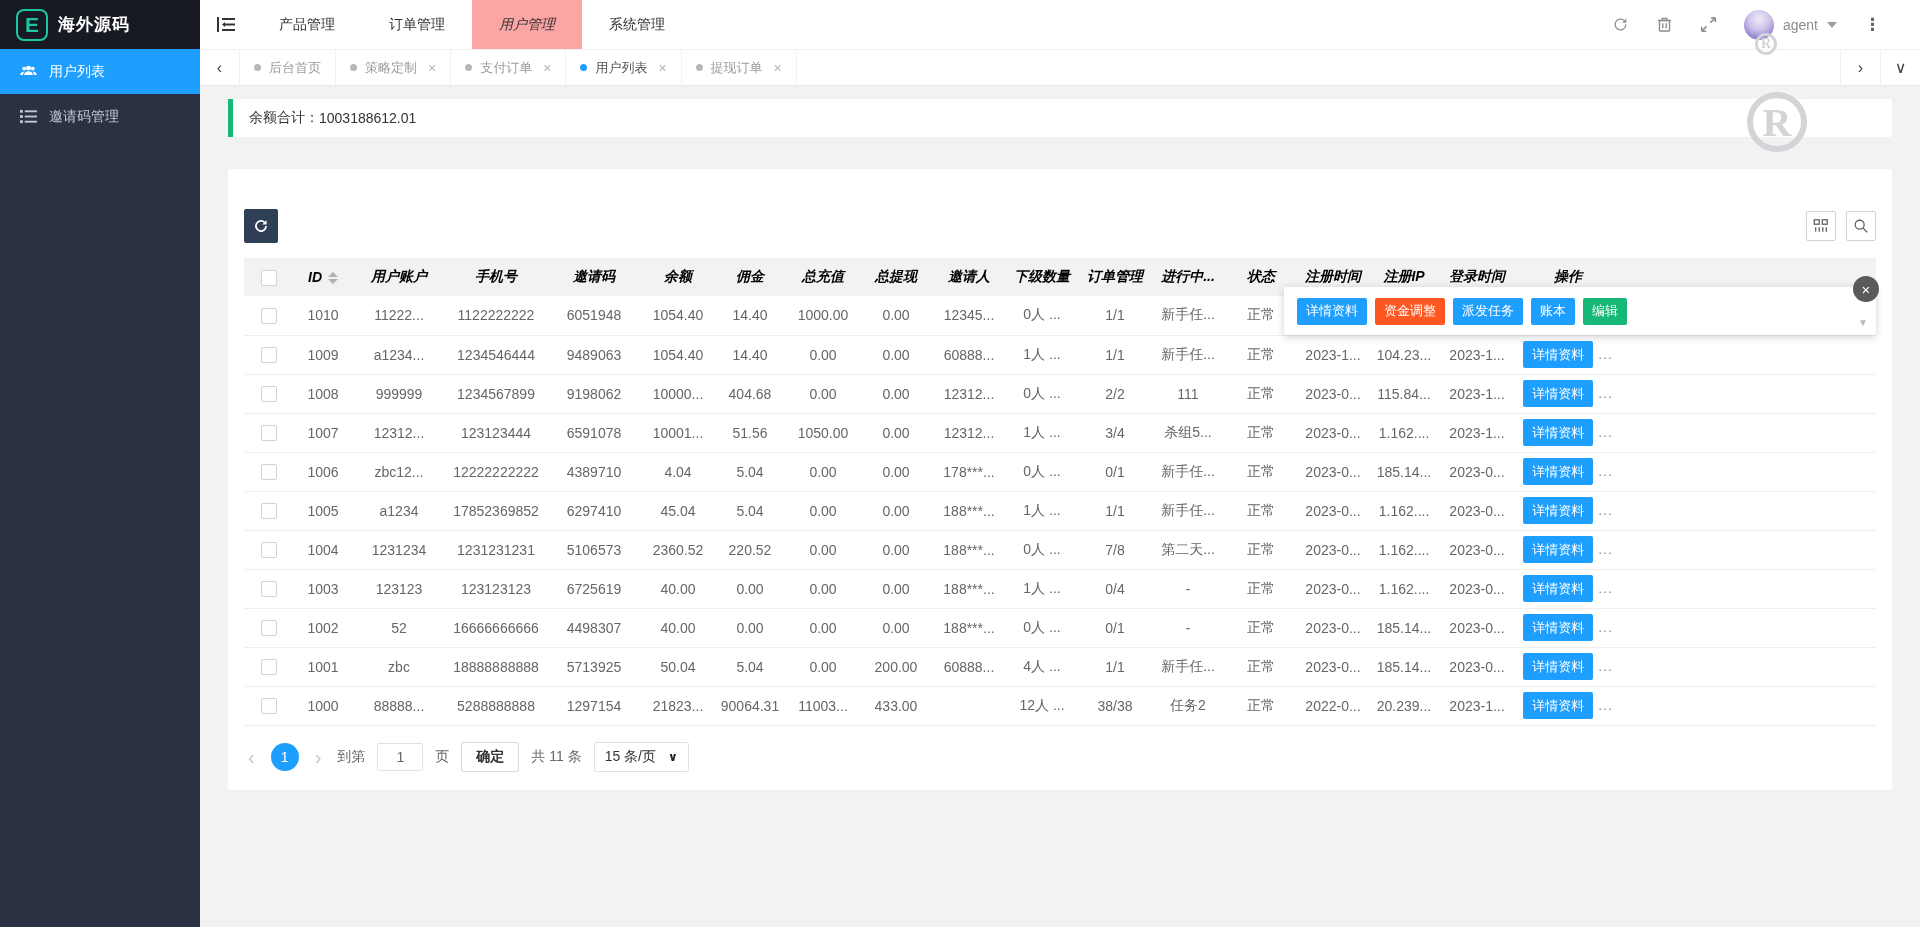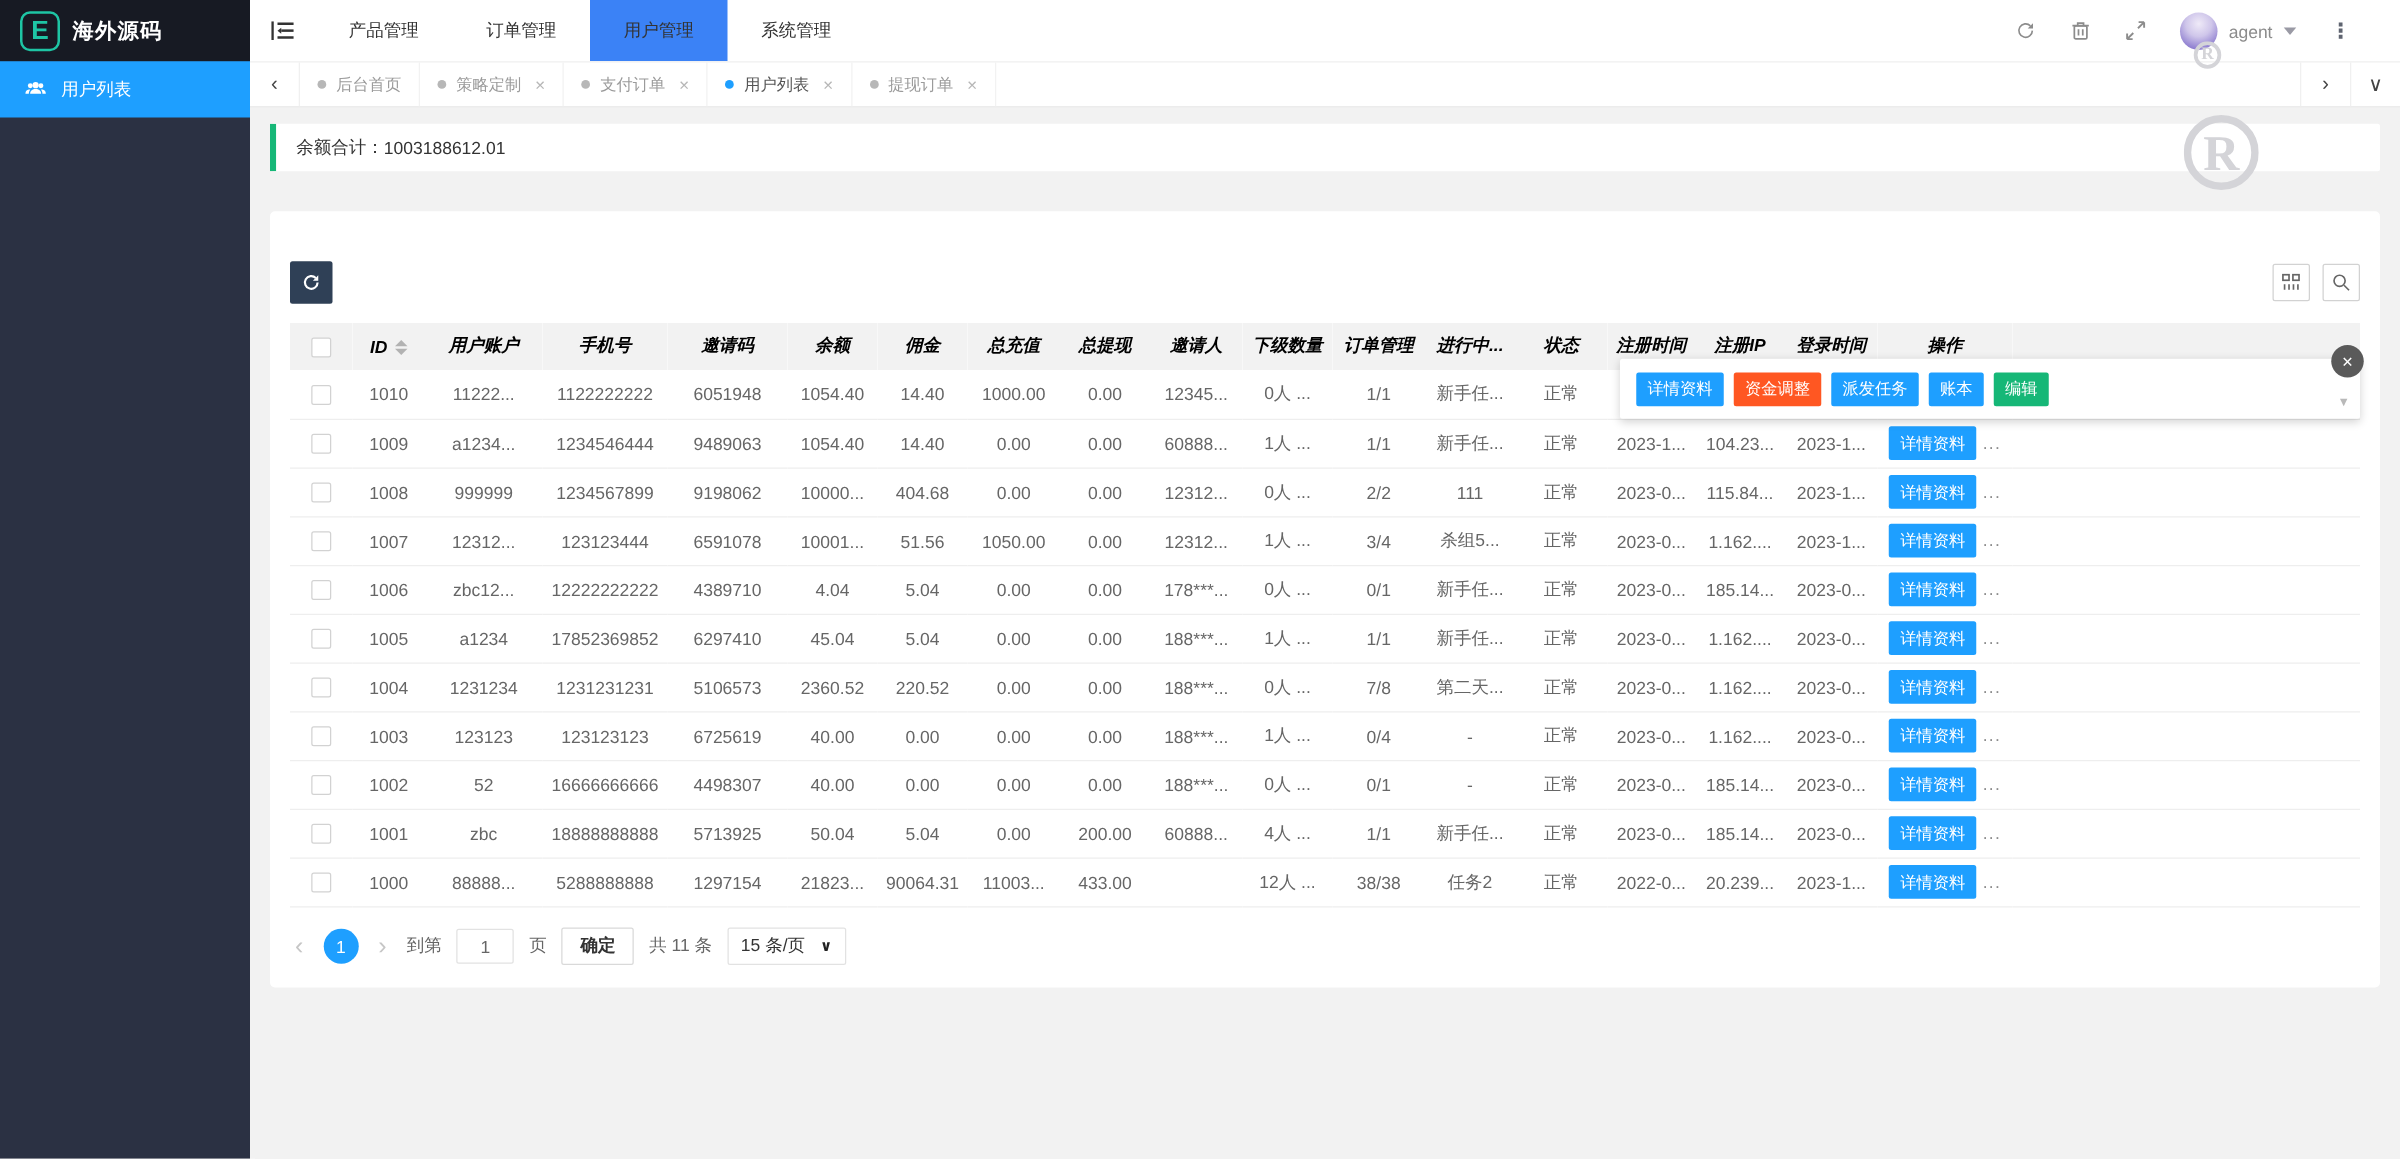--- a/index.html
+++ b/index.html
@@ -20,21 +20,21 @@
   .menu-item svg { width:17px; height:17px; fill:currentColor; flex-shrink:0; }
 
   
   .main { flex:1; display:flex; flex-direction:column; min-width:0; }
 
   .topbar { height:49px; background:#fff; display:flex; align-items:stretch; }
   .collapse-btn { width:52px; display:flex; align-items:center; justify-content:center; cursor:pointer; color:#333; }
   .collapse-btn svg { width:18px; height:15px; }
   .topnav { display:flex; }
   .topnav-item { padding:0 27px; display:flex; align-items:center; font-size:14px; color:#333; cursor:pointer; }
-  .topnav-item.active { background:#3b82f6; }
+  .topnav-item.active { background:#fca5a5;font-style:italic; }
   .topbar-right { margin-left:auto; display:flex; align-items:center; gap:27px; padding-right:39px; }
   .hicon { color:#8c8c8c; display:flex; cursor:pointer; }
   .hicon svg { width:17px; height:17px; stroke:currentColor; fill:none; stroke-width:1.8; }
   .userbox { display:flex; align-items:center; gap:9px; cursor:pointer; }
   .avatar { width:30px; height:30px; border-radius:50%;
     background:radial-gradient(circle at 50% 30%, #efeaf8 0%, #cfc6ea 40%, #8f7fd0 78%, #6f5fc0 100%); }
   .username { color:#8c8c8c; font-size:14px; }
   .caret { width:0; height:0; border-left:5px solid transparent; border-right:5px solid transparent;
     border-top:6px solid #9a9aa5; display:inline-block; }
   .kebab { color:#5f6470; font-size:17px; font-weight:bold; cursor:pointer; }
@@ -48,21 +48,21 @@
   .tab-arrow.sep-l { border-left:1px solid #f0f0f0; }
   .tab { display:flex; align-items:center; gap:8px; padding:0 14px; border-right:1px solid #f2f2f2;
     font-size:13px; color:#9b9b9b; cursor:pointer; white-space:nowrap; }
   .tab .dot { width:7px; height:7px; border-radius:50%; background:#b7b7b7; }
   .tab.active { color:#555; }
   .tab.active .dot { background:#1E9FFF; }
   .tab .tclose { color:#b7b7b7; font-size:14px; margin-left:3px; }
   .tab-spacer { flex:1; }
 
   
-  .content { flex:1; padding:13px 16px; position:relative; overflow:hidden; }
+  .content { flex:1; padding:13px 28px; position:relative; overflow:hidden; }
   .alert { background:#fff; border-left:5px solid #16b777; height:38px; display:flex; align-items:center;
     padding-left:16px; font-size:14px; color:#333; margin-bottom:32px; border-radius:0 2px 2px 0; }
 
   .card { background:#fff; border-radius:4px; padding:16px; }
   .toolbar { display:flex; justify-content:space-between; align-items:center; margin:24px 0 15px; }
   .refresh-btn { width:34px; height:34px; background:#2F4056; border:none; border-radius:2px; cursor:pointer;
     display:flex; align-items:center; justify-content:center; color:#fff; }
   .refresh-btn svg { width:16px; height:16px; }
   .tool-right { display:flex; gap:10px; }
   .tool-btn { width:30px; height:30px; background:#fff; border:1px solid #d2d2d2; border-radius:2px;
@@ -132,20 +132,31 @@
     <nav class="menu">
       <div class="menu-item active">
         <svg viewBox="0 0 20 16">
             <circle cx="5" cy="4.6" r="2.3"></circle>
             <circle cx="15" cy="4.6" r="2.3"></circle>
             <circle cx="10" cy="4" r="2.9"></circle>
             <path d="M10 7.6c3 0 5.2 1.5 5.2 4.6H4.8c0-3.1 2.2-4.6 5.2-4.6z"></path>
             <path d="M3.6 8.2C1.6 8.6.4 9.9.4 12.2h3.2c0-1.6.5-2.9 1.4-3.8-.4-.2-.9-.2-1.4-.2zM16.4 8.2c2 .4 3.2 1.7 3.2 4h-3.2c0-1.6-.5-2.9-1.4-3.8.4-.2.9-.2 1.4-.2z"></path>
           </svg>
         <span>用户列表</span>
+      </div>
+      <div class="menu-item">
+        <svg viewBox="0 0 18 16">
+            <rect x="0" y="1" width="3" height="3"></rect>
+            <rect x="5" y="1.5" width="13" height="2"></rect>
+            <rect x="0" y="6.5" width="3" height="3"></rect>
+            <rect x="5" y="7" width="13" height="2"></rect>
+            <rect x="0" y="12" width="3" height="3"></rect>
+            <rect x="5" y="12.5" width="13" height="2"></rect>
+          </svg>
+        <span>邀请码管理</span>
       </div>
     </nav>
   </aside>
 
   <div class="main">
 
     <header class="topbar">
       <div class="collapse-btn">
         <svg viewBox="0 0 18 15" fill="#333">
             <rect x="0" y="0" width="2" height="15"></rect>

